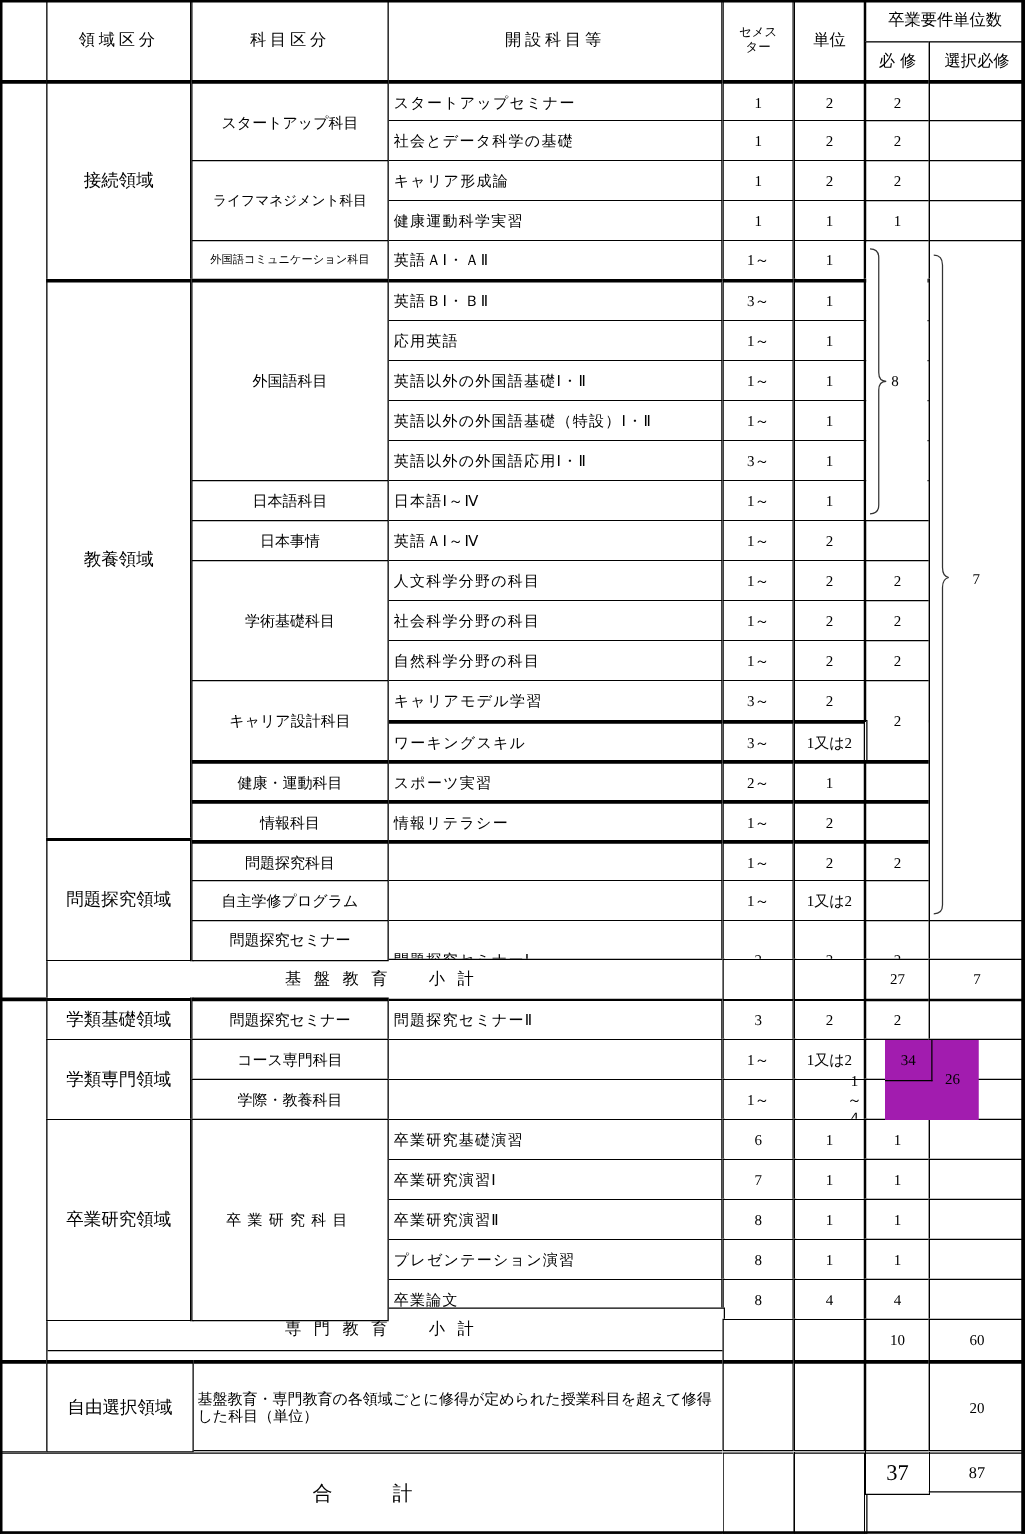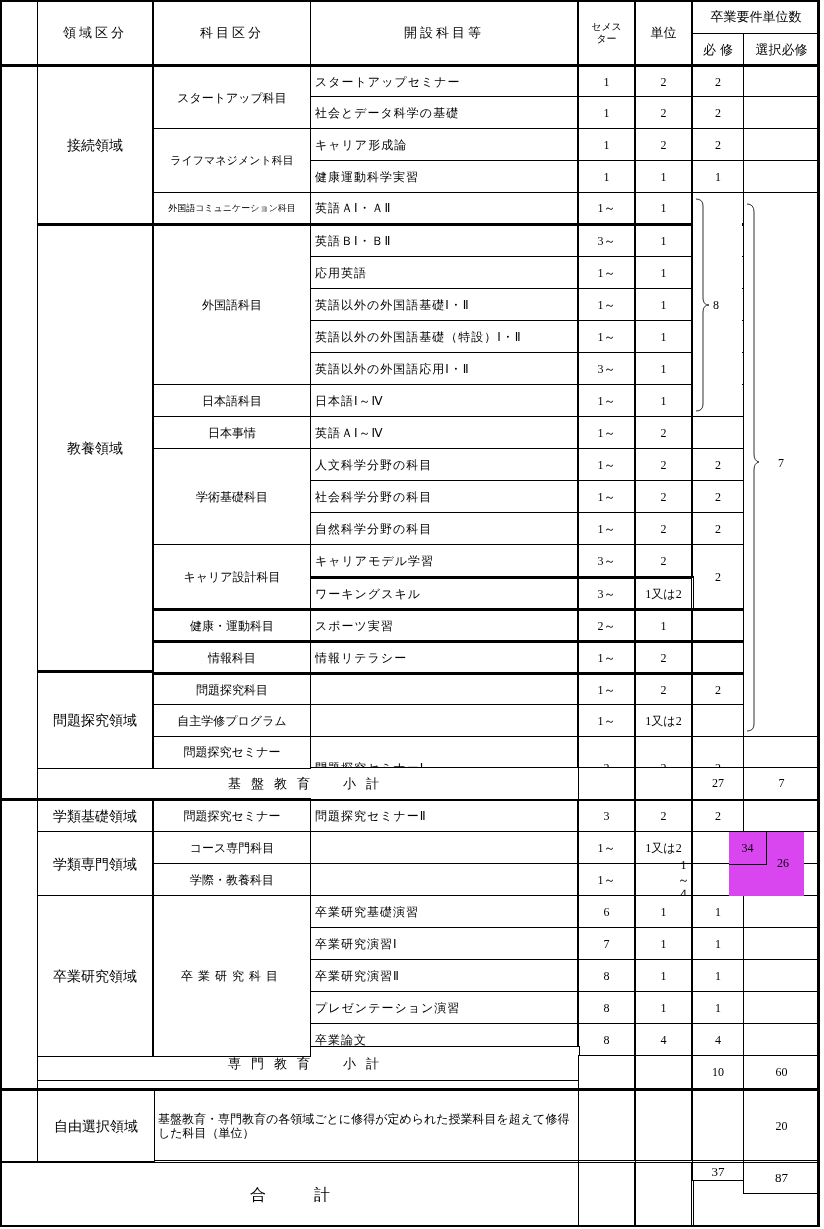--- a/index.html
+++ b/index.html
@@ -242,21 +242,21 @@
   <div class="c l thickT" style="left:153px;top:1088px;width:427px;height:74px;font-size:12px;padding-right:4px;">基盤教育・専門教育の各領域ごとに修得が定められた授業科目を超えて修得した科目（単位）</div>
   <div class="c thickT dblR" style="left:578px;top:1088px;width:59px;height:74px;"></div>
   <div class="c thickT dblR" style="left:635px;top:1088px;width:59px;height:74px;"></div>
   <div class="c thickT" style="left:692px;top:1088px;width:52px;height:74px;"></div>
   <div class="c num thickT" style="left:743px;top:1088px;width:77px;height:74px;">20</div>
 
   
   <div class="c" style="left:0;top:1160px;width:580px;height:67px;font-size:16px;border-top:3px double #000;">合　　　計</div>
   <div class="c dblR" style="left:578px;top:1160px;width:59px;height:67px;border-top:3px double #000;"></div>
   <div class="c dblR" style="left:635px;top:1160px;width:59px;height:67px;border-top:3px double #000;"></div>
-  <div class="c num" style="left:692px;top:1160px;width:52px;height:21px;border-top:3px double #000;font-size:13px;text-align:right;">37</div>
+  <div class="c num" style="left:692px;top:1160px;width:52px;height:36px;border-top:3px double #000;font-size:18px;text-align:right;">37</div>
   <div class="c num" style="left:743px;top:1160px;width:77px;height:34px;border-top:3px double #000;font-size:13px;">87</div>
 
   
   
   
 
   
   
 
   
@@ -273,18 +273,18 @@
   </div><span class="vert" style="font-size:11px;">自由選択</span><div class="c dom thickT dblR" style="left:37px;top:64px;width:118px;height:161px;">接続領域</div><div class="c dom thickT dblR" style="left:37px;top:223px;width:118px;height:449px;">教養領域</div><div class="c dom thickT dblR" style="left:37px;top:670px;width:118px;height:99px;">問題探究領域</div><div class="c dom thickT dblR" style="left:37px;top:798px;width:118px;height:35px;">学類基礎領域</div><div class="c dom dblR" style="left:37px;top:831px;width:118px;height:66px;">学類専門領域</div><div class="c dom dblR" style="left:37px;top:895px;width:118px;height:162px;">卒業研究領域</div><div class="c dom thickT" style="left:37px;top:1088px;width:118px;height:74px;">自由選択領域</div><div class="c thickT" style="left:153px;top:64px;width:158px;height:66px;">スタートアップ科目</div><div class="c" style="left:153px;top:128px;width:158px;height:66px;font-size:11px;">ライフマネジメント科目</div><div class="c" style="left:153px;top:192px;width:158px;height:33px;font-size:9px;">外国語コミュニケーション科目</div><div class="c thickT" style="left:153px;top:223px;width:158px;height:163px;">外国語科目</div><div class="c" style="left:153px;top:384px;width:158px;height:34px;">日本語科目</div><div class="c" style="left:153px;top:416px;width:158px;height:34px;">日本事情</div><div class="c" style="left:153px;top:448px;width:158px;height:98px;">学術基礎科目</div><div class="c" style="left:153px;top:544px;width:158px;height:66px;">キャリア設計科目</div><div class="c thickT" style="left:153px;top:608px;width:158px;height:34px;">健康・運動科目</div><div class="c thickT" style="left:153px;top:640px;width:158px;height:34px;">情報科目</div><div class="c thickT" style="left:153px;top:672px;width:158px;height:34px;">問題探究科目</div><div class="c" style="left:153px;top:704px;width:158px;height:34px;">自主学修プログラム</div><div class="c" style="left:153px;top:736px;width:158px;height:33px;">問題探究セミナー</div><div class="c thickT" style="left:153px;top:798px;width:158px;height:35px;">問題探究セミナー</div><div class="c" style="left:153px;top:831px;width:158px;height:34px;">コース専門科目</div><div class="c" style="left:153px;top:863px;width:158px;height:34px;">学際・教養科目</div><div class="c sp2" style="left:153px;top:895px;width:158px;height:162px;">卒業研究科目</div><div class="c noB" style="left:693px;top:194px;width:49px;height:222px;background:#fff;">
     <svg class="bracket" width="49" height="222" style="left:0;top:0;">
       <path d="M3,5 Q10,5 10,12 L10,104 Q10,111 16,111 Q10,111 10,118 L10,210 Q10,217 3,217" fill="none" stroke="#333" stroke-width="1"></path>
     </svg>
     <span class="num" style="position:absolute;left:20px;top:104px;">8</span>
   </div><div class="c noB" style="left:744px;top:194px;width:75px;height:542px;background:#fff;">
     <svg class="bracket" width="75" height="542" style="left:0;top:0;">
       <path d="M3,10 Q10,10 10,18 L10,260 Q10,267 15,268 Q10,269 10,276 L10,530 Q10,537 3,537" fill="none" stroke="#333" stroke-width="1"></path>
     </svg>
     <span class="num" style="position:absolute;left:34px;top:262px;">7</span>
-  </div><div class="c noB" style="left:729px;top:832px;width:75px;height:64px;background:#d946ef;">
+  </div><div class="c noB" style="left:708px;top:832px;width:75px;height:64px;background:#a21caf;">
     <div style="position:absolute;left:0;top:0;width:37px;height:32px;border-right:1px solid #000;border-bottom:1px solid #000;display:flex;align-items:center;justify-content:center;">
       <span class="num">34</span>
     </div>
     <span class="num" style="position:absolute;left:48px;top:24px;">26</span>
   </div><div class="outer" style="border-width:2px;"></div><div style="position:absolute;left:817px;top:0;width:3px;height:1227px;background:#000;"></div></div>
 
 </body></html>

